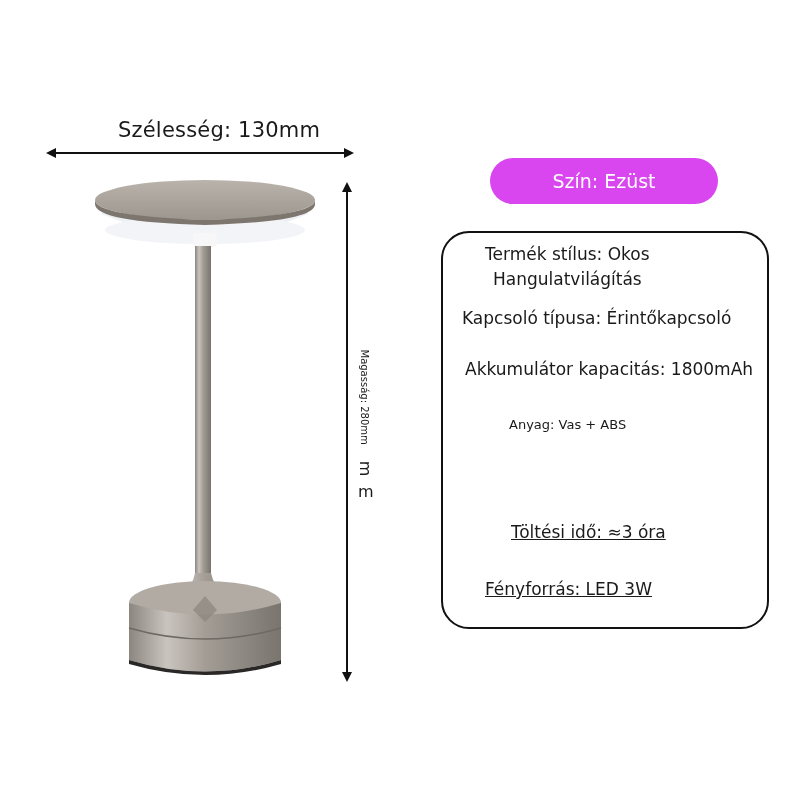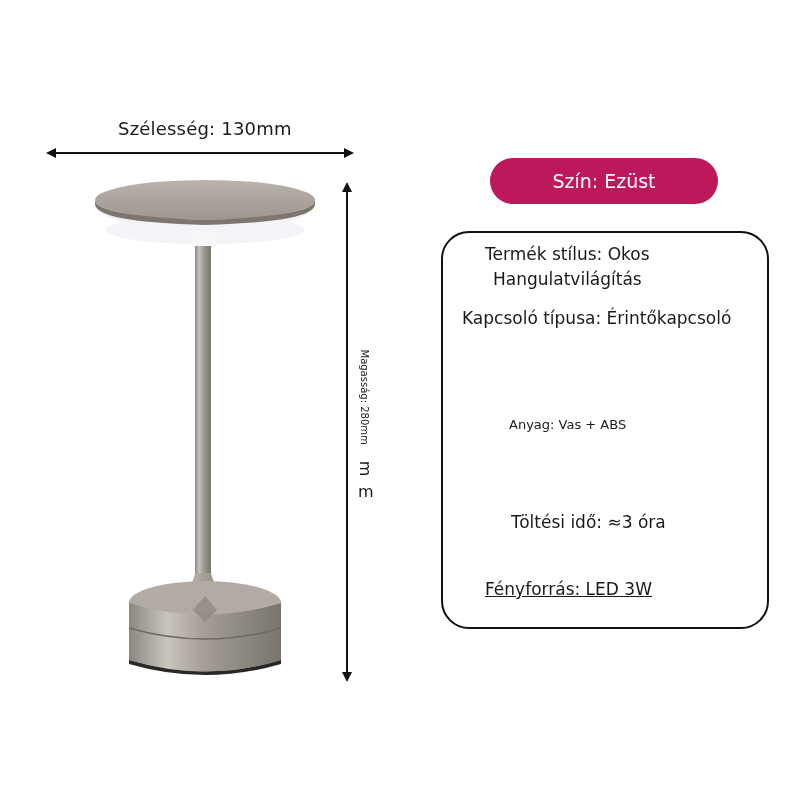--- a/index.html
+++ b/index.html
@@ -1,27 +1,27 @@
 <!DOCTYPE html>
 <html><head>
 <meta charset="utf-8">
 <style>
   html, body { margin:0; padding:0; }
   body { width:800px; height:800px; background:#ffffff; position:relative; overflow:hidden;
          font-family:"DejaVu Sans", "Liberation Sans", sans-serif; color:#1a1a1a; }
   .abs { position:absolute; }
-  .width-label { left:118px; top:118px; font-size:18px; letter-spacing:0.2px;text-align:right; }
+  .width-label { left:118px; top:118px; font-size:21px; letter-spacing:0.2px;text-align:right; }
   .h-arrow { left:46px; top:146px; width:308px; height:14px; }
   .v-arrow { left:340px; top:182px; width:14px; height:500px; }
   .height-label { left:356px; top:350px; width:16px; height:150px; }
   .height-label .rot { position:absolute; left:-62px; top:64px; width:140px; transform:rotate(90deg);
         font-size:10px; white-space:nowrap; }
   .mm1 { left:358px; top:459px; font-size:16px; }
   .mm2 { left:358px; top:482px; font-size:16px; }
-  .color-pill { left:490px; top:158px; width:228px; height:46px; border-radius:23px; background:#be185d;
+  .color-pill { left:490px; top:158px; width:228px; height:46px; border-radius:23px; background:#d946ef;
         color:#ffffff; font-size:19px; display:flex; align-items:center; justify-content:center; }
   .spec-box { left:441px; top:231px; width:328px; height:398px; border:2px solid #111; border-radius:28px;
         box-sizing:border-box; background:#fff; }
   .spec { position:absolute; font-size:17px; white-space:nowrap; color:#1a1a1a; }
   .spec.small { font-size:13px; }
   .lamp { left:90px; top:178px; width:230px; height:500px; }
 </style>
 </head>
 <body>
 
@@ -75,16 +75,17 @@
   <path d="M39,482 Q115,505 191,482 L191,486 Q115,508 39,486 Z" fill="#2a2826"></path>
   <path d="M115,418 L103,432 L115,444 L127,432 Z" fill="#8a847e" opacity="0.7"></path>
 </svg>
 
 <div class="abs color-pill">Szín: Ezüst</div>
 
 <div class="abs spec-box">
   <div class="spec" style="left:42px; top:11px;">Termék stílus: Okos</div>
   <div class="spec" style="left:19px; top:75px;">Kapcsoló típusa: Érintőkapcsoló</div>
   <div class="spec" style="left:50px; top:36px;">Hangulatvilágítás</div>
+  <div class="spec" style="left:22px; top:126px;">Akkumulátor kapacitás: 1800mAh</div>
   <div class="spec small" style="left:66px; top:184px;">Anyag: Vas + ABS</div>
-  <div class="spec" style="left:68px; top:279px;">Töltési idő: ≈3 óra</div>
+  <div class="spec" style="left:68px; top:289px;text-decoration:underline;">Töltési idő: ≈3 óra</div>
   <div class="spec" style="left:42px; top:346px;text-decoration:underline;">Fényforrás: LED 3W</div>
 </div>
 
 </body></html>

